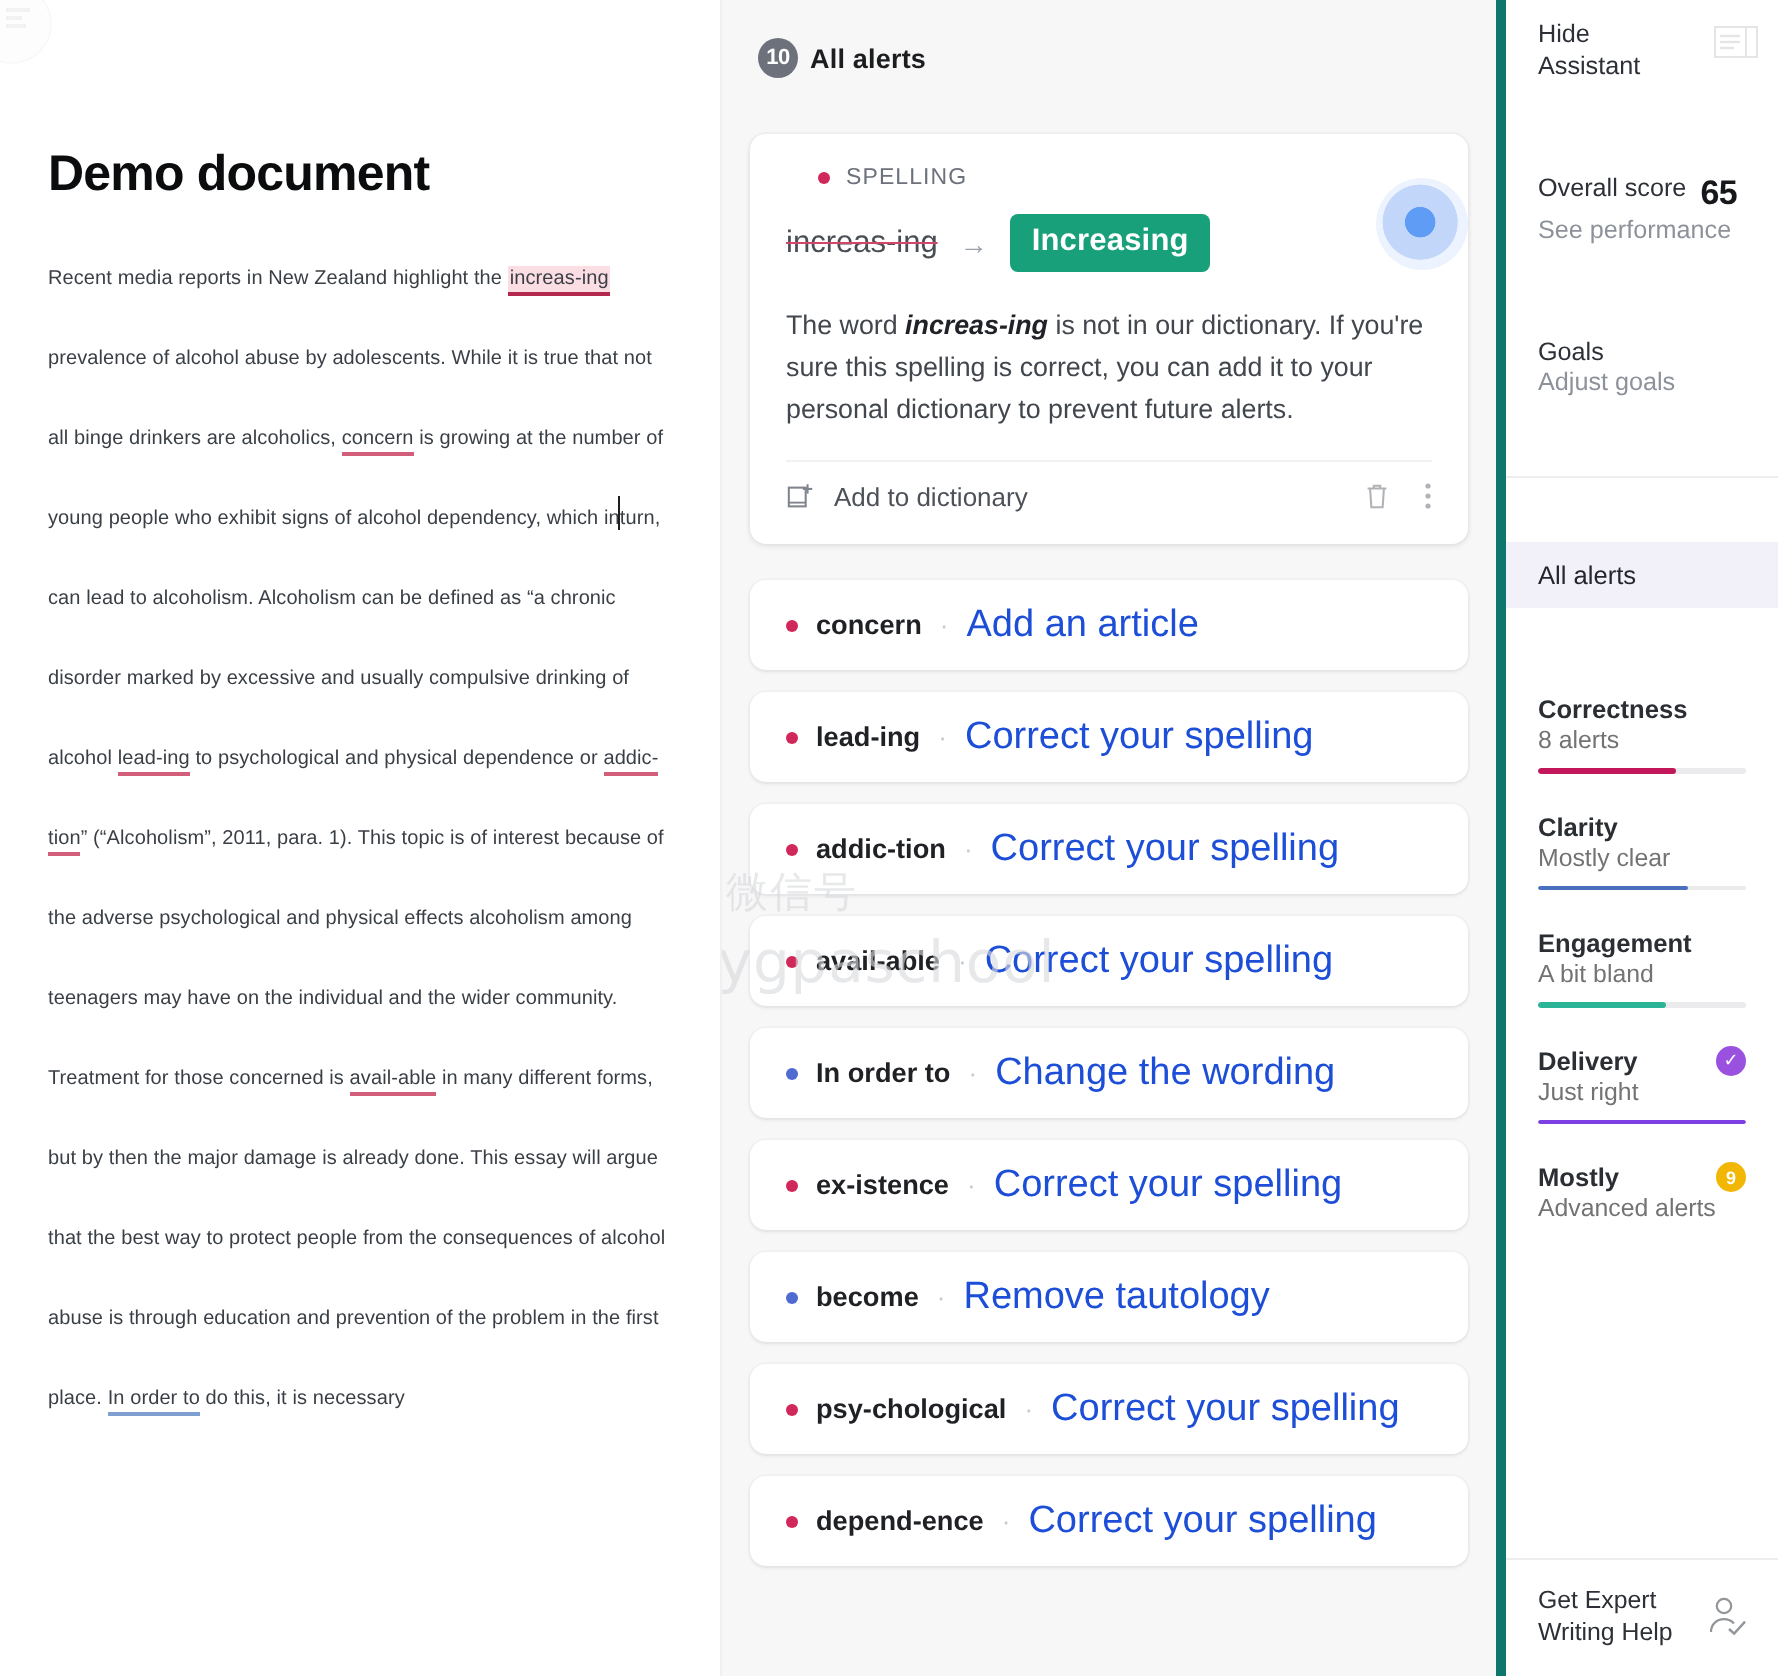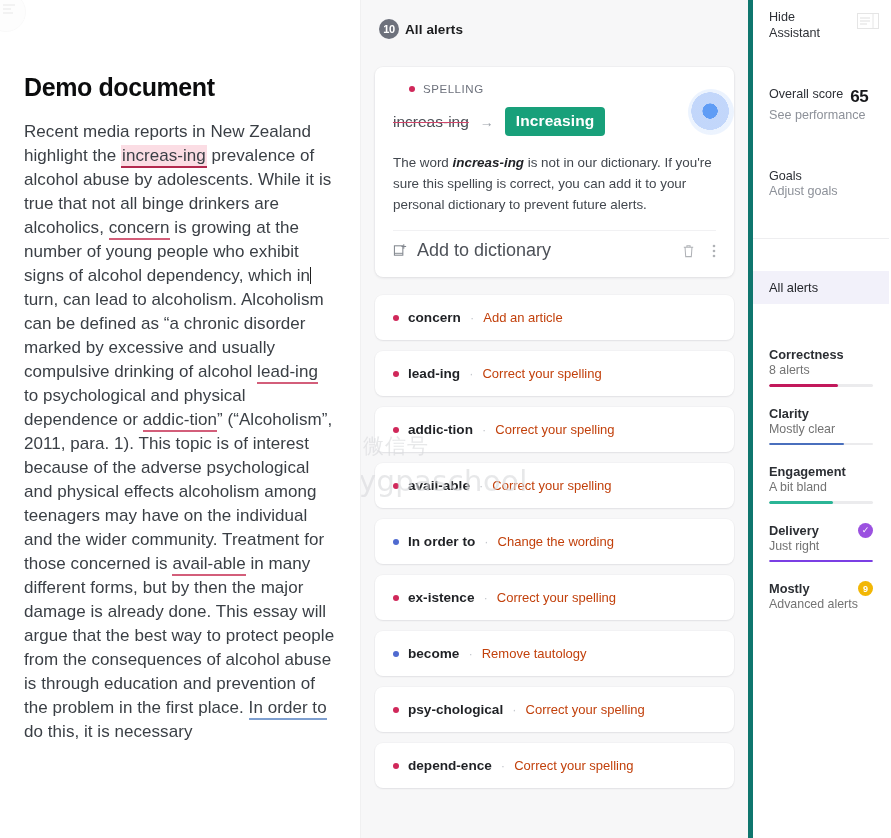--- a/index.html
+++ b/index.html
@@ -34,21 +34,21 @@
   .doc-pane {
     width: 360px; flex: none; padding: 0 24px;
     position: relative; background: #fff;
     overflow: hidden;
   }
   .doc-title {
     font-size: 25px; font-weight: bold; color: #0b0c0d;
     letter-spacing: -0.4px; margin-top: 73px; margin-bottom: 18px;
   }
   .doc-body {
-    font-size: 17px; line-height: 24px; color: #3a3f45;
+    font-size: 10px; line-height: 40px; color: #3a3f45;
     letter-spacing: .05px;
   }
   .doc-body .u-spell {
     border-bottom: 2px solid #d35e7a;
     padding-bottom: 1px;
   }
   .doc-body .u-spell-strong {
     background: #fbdde4;
     border-bottom: 2.5px solid #b3294e;
     padding: 1px 1px 1px 1px;
@@ -126,35 +126,35 @@
     font-size: 13.4px; line-height: 21px; color: #42474e;
     margin-bottom: 15px;
   }
   .card-text b { font-weight: bold; font-style: italic; color: #202227; }
   .card-actions {
     display: flex; align-items: center;
     border-top: 1px solid #f1f1f3;
     padding: 9px 0 8px; margin-top: 2px;
   }
   .act-left { display: flex; align-items: center; gap: 9px; cursor: pointer; }
-  .act-label { font-size: 18px; color: #4d5158; text-align: center; }
+  .act-label { font-size: 13px; color: #4d5158; text-align: center; }
   .act-right { margin-left: auto; display: flex; align-items: center; gap: 16px; }
   .ico { opacity: .55; cursor: pointer; }
 
   
   .row {
     background: #ffffff; border-radius: 8px;
     box-shadow: 0 1px 2px rgba(20,20,30,.07), 0 0 0 1px rgba(20,20,30,.018);
     height: 45px; margin-bottom: 11px;
     display: flex; align-items: center; gap: 9px;
     padding: 0 18px; cursor: pointer;
   }
   .row-word { font-size: 13.6px; color: #1f2125; font-weight: 600; }
   .row-sep { font-size: 13px; color: #c6c9ce; }
-  .row-hint { font-size: 13px; color: #c2410c; }
+  .row-hint { font-size: 19px; color: #1d4ed8; }
 
   
   .watermark {
     position: absolute; left: -54px; top: 432px;
     pointer-events: none; user-select: none;
     color: #d9dadd; opacity: .62; z-index: 4;
     font-family: "DejaVu Sans", sans-serif;
   }
   .watermark .wm1 { font-size: 21px; letter-spacing: 1px; margin-left: 56px; }
   .watermark .wm2 { font-size: 29px; margin-top: 4px; letter-spacing: .4px; }
@@ -418,14 +418,25 @@
         </div>
         <div class="metric">
           <div class="metric-head">
             <span class="metric-name">Mostly</span>
             <span class="badge-prem">9</span>
           </div>
           <div class="metric-sub">Advanced alerts</div>
         </div>
       </div>
 
+    <div class="side-foot">
+      <span class="foot-txt">
+        <span>Get Expert</span><br>
+        <span>Writing Help</span>
+      </span>
+      <svg width="24" height="22" viewBox="0 0 24 22" style="margin-left:auto;opacity:.6">
+        <circle cx="11" cy="6" r="3.6" fill="none" stroke="#4a4f56" stroke-width="1.1"></circle>
+        <path d="M4.5 19c0-4 3-6.4 6.5-6.4 2 0 3.8.8 5 2.1" fill="none" stroke="#4a4f56" stroke-width="1.1"></path>
+        <path d="M13.5 17.5l2.6 2.3 5.4-6" fill="none" stroke="#4a4f56" stroke-width="1.2"></path>
+      </svg>
+    </div>
   </div>
 </div>
 
 </body></html>

